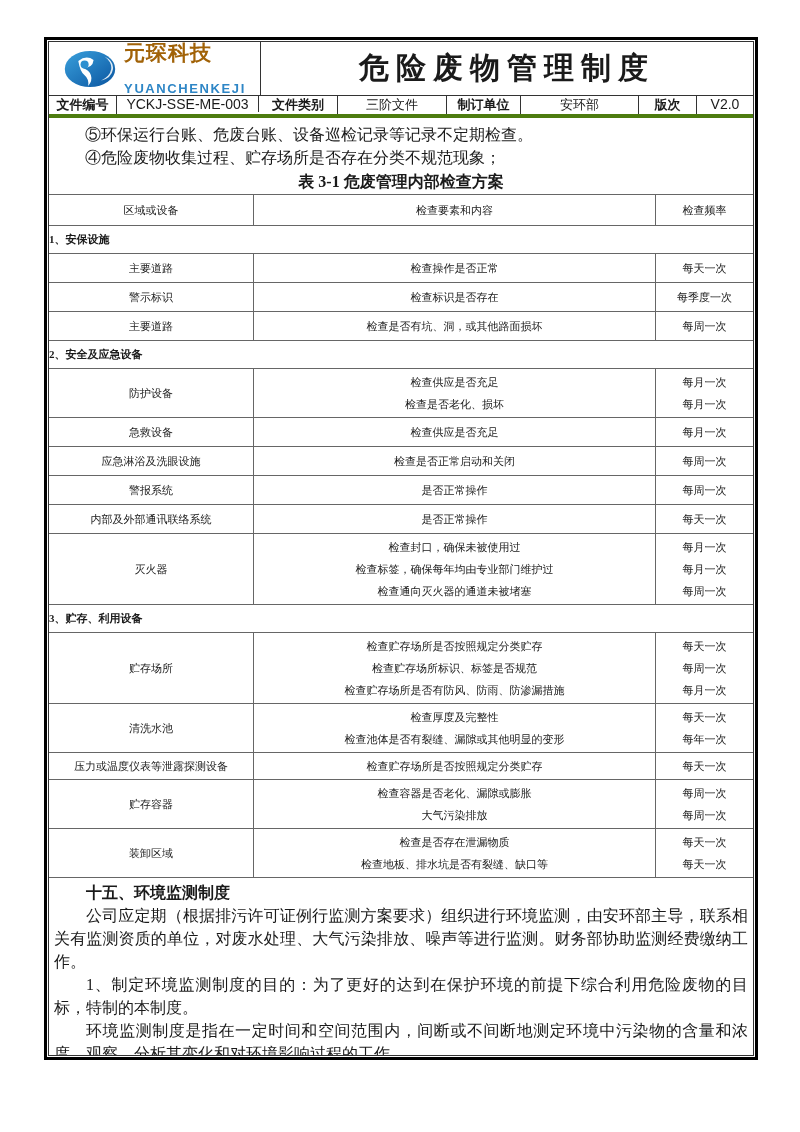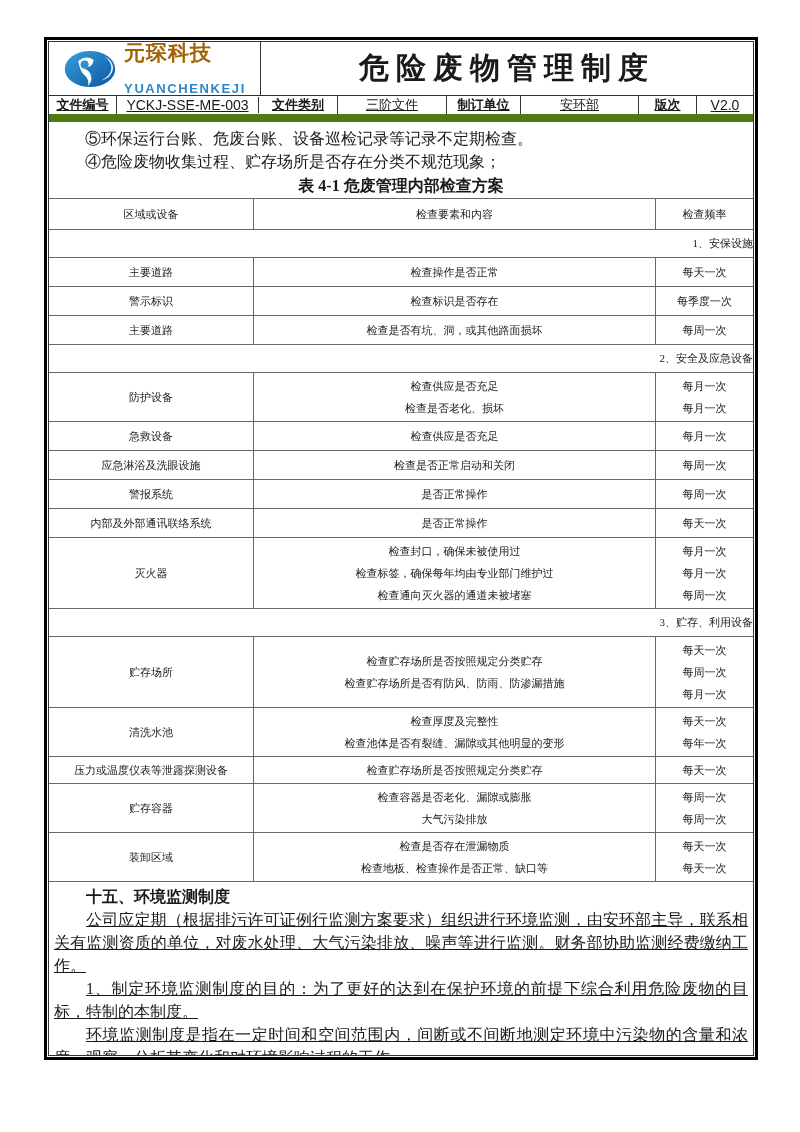--- a/index.html
+++ b/index.html
@@ -13,51 +13,51 @@
   .hdr-row { height:64px; display:flex; border-bottom:1px solid #333; }
   .logo-cell { width:212px; border-right:1px solid #333; display:flex; align-items:center; justify-content:center; gap:7px; }
   .logo-mark { width:54px; height:40px; flex:0 0 auto; }
   .logo-text { display:flex; flex-direction:column; line-height:1; }
   .logo-name { font-family:"Liberation Sans","DejaVu Sans",sans-serif; font-weight:bold; font-size:21px; color:#a16207; letter-spacing:1px; }
   .logo-sub  { font-family:"Liberation Sans","DejaVu Sans",sans-serif; font-weight:bold; font-size:13px; color:#2e86c6; letter-spacing:1.6px; margin-top:19px; }
   .title-cell { flex:1; display:flex; align-items:center; justify-content:center;
                 font-size:30px; font-weight:bold; letter-spacing:7px; }
 
   
-  .doc-row { height:30px; display:flex; border-bottom:8px solid #4d7c0f; align-items:center;text-decoration:underline; }
+  .doc-row { height:30px; display:flex; border-bottom:4px solid #4d7c0f; align-items:flex-start; }
   .doc-cell { display:flex; align-items:center; justify-content:center; border-right:1px solid #333; font-size:13px; overflow:hidden; white-space:nowrap; }
   .doc-cell.last { border-right:none; }
   .doc-label { font-weight:bold; }
   .doc-mono { font-family:"Liberation Sans","DejaVu Sans",sans-serif; font-size:14px; }
   .w0{width:68px}.w1{width:142px}.w2{width:79px}.w3{width:109px}.w4{width:74px}.w5{width:118px}.w6{width:58px}.w7{flex:1}
 
   
   .doc-body { flex:1; display:flex; flex-direction:column; font-size:16px; }
   .intro { padding:5px 8px 0 36px; line-height:23px; }
   .caption { text-align:center; font-weight:bold; font-size:16px; height:25px; line-height:25px; }
 
   
   .tbl { border-top:1px solid #666; font-size:11px; }
   .t-head { display:flex; border-bottom:1px solid #666; }
   .t-head .cell { min-height:30px; display:flex; align-items:center; justify-content:center; }
-  .t-sec { min-height:27px; line-height:27px; text-align:right; font-weight:normal; border-bottom:1px solid #666; }
+  .t-sec { min-height:27px; line-height:27px; text-align:left; font-weight:bold; border-bottom:1px solid #666; }
   .t-row { display:flex; border-bottom:1px solid #666; }
   .t-row:last-child { border-bottom:1px solid #666; }
   .c1 { width:205px; border-right:1px solid #666; display:flex; align-items:center; justify-content:center;
         text-align:center; padding:2px 18px; line-height:20px; }
   .c2 { flex:1; border-right:1px solid #666; display:flex; flex-direction:column; justify-content:center;
         text-align:center; padding:2px 4px; }
   .c3 { width:97px; display:flex; flex-direction:column; justify-content:center; text-align:center; padding:2px 2px; }
   .ln { line-height:22px; min-height:22px; }
   .rmin { min-height:29px; }
 
   
   .outro { padding:3px 5px 0 5px; line-height:23px; text-align:justify; }
   .outro .o-head { font-weight:bold; text-indent:32px; }
-  .outro p { text-indent:32px;text-decoration:underline; }
+  .outro p { text-indent:32px; }
 </style>
 </head>
 <body>
 
 <div class="frame">
  <div class="inner">
 
   <div class="hdr-row">
     <div class="logo-cell">
       <svg class="logo-mark" viewBox="0 0 60 44">
@@ -89,21 +89,21 @@
     <div class="doc-cell w5">安环部</div>
     <div class="doc-cell doc-label w6">版次</div>
     <div class="doc-cell doc-mono w7 last">V2.0</div>
   </div>
 
   <div class="doc-body">
     <div class="intro">
       <div>⑤环保运行台账、危废台账、设备巡检记录等记录不定期检查。</div>
       <div>④危险废物收集过程、贮存场所是否存在分类不规范现象；</div>
     </div>
-    <div class="caption">表 4-1 危废管理内部检查方案</div>
+    <div class="caption">表 3-1 危废管理内部检查方案</div>
 
     <div class="tbl">
       <div class="t-head">
         <div class="cell c1">区域或设备</div>
         <div class="cell c2" style="flex-direction:row">检查要素和内容</div>
         <div class="cell c3" style="flex-direction:row">检查频率</div>
       </div>
 
       <div class="t-sec">1、安保设施</div>
 
@@ -197,20 +197,21 @@
           <div class="ln">每周一次</div>
         </div>
       </div>
 
       <div class="t-sec">3、贮存、利用设备</div>
 
       <div class="t-row">
         <div class="c1">贮存场所</div>
         <div class="c2">
           <div class="ln">检查贮存场所是否按照规定分类贮存</div>
+          <div class="ln">检查贮存场所标识、标签是否规范</div>
           <div class="ln">检查贮存场所是否有防风、防雨、防渗漏措施</div>
         </div>
         <div class="c3">
           <div class="ln">每天一次</div>
           <div class="ln">每周一次</div>
           <div class="ln">每月一次</div>
         </div>
       </div>
       <div class="t-row">
         <div class="c1">清洗水池</div>
@@ -240,21 +241,21 @@
         </div>
         <div class="c3">
           <div class="ln">每周一次</div>
           <div class="ln">每周一次</div>
         </div>
       </div>
       <div class="t-row">
         <div class="c1">装卸区域</div>
         <div class="c2">
           <div class="ln">检查是否存在泄漏物质</div>
-          <div class="ln">检查地板、检查操作是否正常、缺口等</div>
+          <div class="ln">检查地板、排水坑是否有裂缝、缺口等</div>
         </div>
         <div class="c3">
           <div class="ln">每天一次</div>
           <div class="ln">每天一次</div>
         </div>
       </div>
     </div>
 
     <div class="outro">
       <div class="o-head">十五、环境监测制度</div>

